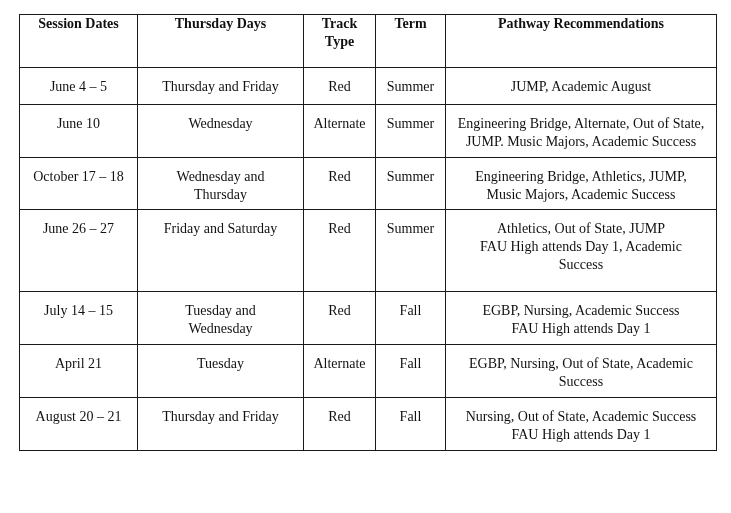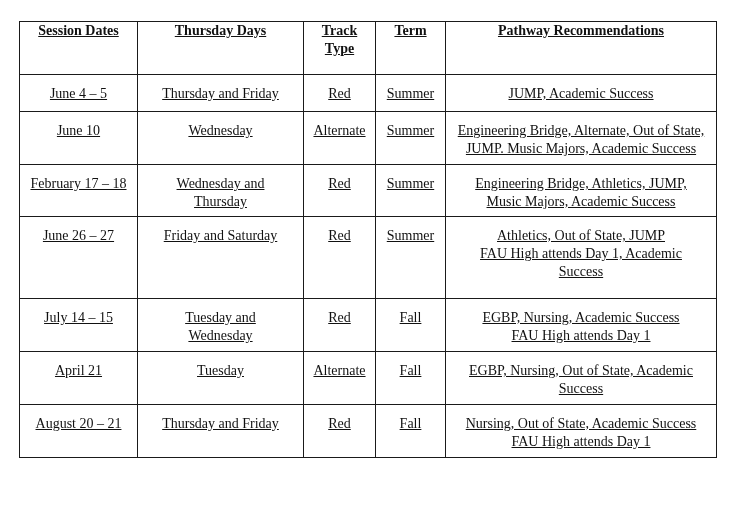--- a/index.html
+++ b/index.html
@@ -1,19 +1,19 @@
 <!DOCTYPE html>
 <html><head>
 <meta charset="utf-8">
 <style>
   html, body { margin: 0; padding: 0; background: #ffffff; }
   body { width: 731px; height: 513px; position: relative; overflow: hidden;
          font-family: "Liberation Serif", "DejaVu Serif", serif; color: #111; }
-  table.sched { position: absolute; left: 19px; top: 21px; border-collapse: collapse;
-                table-layout: fixed; width: 697px; text-decoration: underline; }
+  table.sched { position: absolute; left: 19px; top: 14px; border-collapse: collapse;
+                table-layout: fixed; width: 697px; }
   table.sched td, table.sched th { border: 1px solid #1a1a1a; text-align: center;
                 font-size: 14px; line-height: 18px; padding: 0; vertical-align: top; }
   table.sched th { font-weight: bold; }
   th.bottom { vertical-align: bottom; padding-bottom: 10px; }
   th.topc { padding-top: 9px; }
   td { padding-top: 10px !important; }
   tr.h0 { height: 53px; }
   tr.h1 { height: 37px; }
   tr.h2 { height: 52px; }
   tr.h3 { height: 53px; }
@@ -45,37 +45,37 @@
   </thead>
   <tbody id="tbody">
       <tr class="h1">
         <td>June 4 – 5</td>
         <td>
           <span class="line">Thursday and Friday</span>
         </td>
         <td>Red</td>
         <td>Summer</td>
         <td>
-          <span class="line">JUMP, Academic Success</span>
+          <span class="line">JUMP, Academic August</span>
         </td>
       </tr>
       <tr class="h3">
         <td>June 10</td>
         <td>
           <span class="line">Wednesday</span>
         </td>
         <td>Alternate</td>
         <td>Summer</td>
         <td>
           <span class="line">Engineering Bridge, Alternate, Out of State,</span>
           <span class="line">JUMP. Music Majors, Academic Success</span>
         </td>
       </tr>
       <tr class="h2">
-        <td>February 17 – 18</td>
+        <td>October 17 – 18</td>
         <td>
           <span class="line">Wednesday and</span>
           <span class="line">Thursday</span>
         </td>
         <td>Red</td>
         <td>Summer</td>
         <td>
           <span class="line">Engineering Bridge, Athletics, JUMP,</span>
           <span class="line">Music Majors, Academic Success</span>
         </td>

